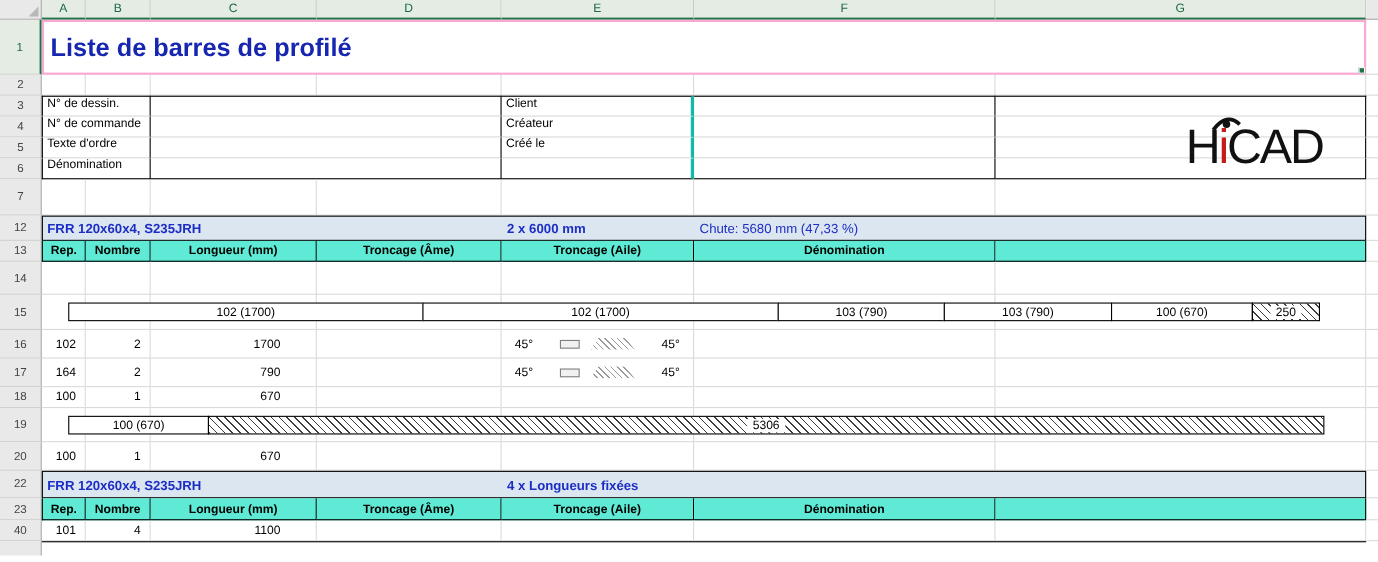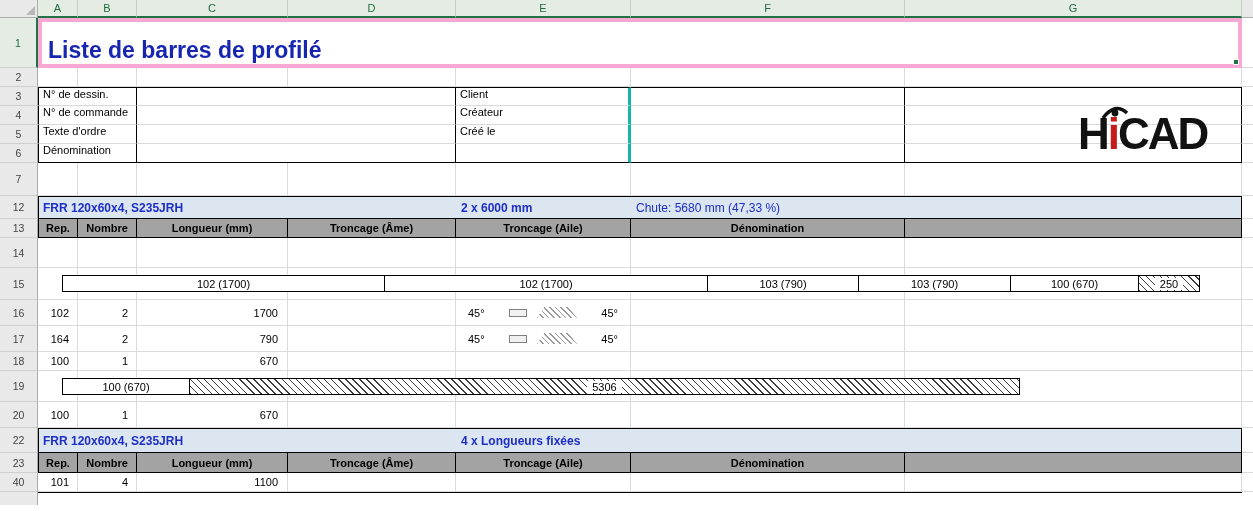--- a/index.html
+++ b/index.html
@@ -16,50 +16,50 @@
   
   .row{display:flex;position:relative}
   .rh{flex:0 0 38px;background:#e9e9e9;border-right:1px solid #ababab;border-bottom:1px solid #cfcfcf;
       display:flex;align-items:center;justify-content:center;color:#444;font-size:10.5px}
   .rh.sel{background:#e4ece4;color:#1d6b3f;border-right:2px solid #217346}
   .cell{border-right:1px solid #dadada;border-bottom:1px solid #dadada;overflow:hidden}
   .fill{flex:1;border-bottom:1px solid #dadada}
   .w-a{flex:0 0 40px}.w-b{flex:0 0 59px}.w-c{flex:0 0 151px}.w-d{flex:0 0 168px}
   .w-e{flex:0 0 175px}.w-f{flex:0 0 274px}.w-g{flex:0 0 337px}
   
-  .title-merged{flex:0 0 1204px;position:relative;background:#fff;border:4px solid #f9a8d4;
-                display:flex;align-items:flex-end;padding-left:6px}
+  .title-merged{flex:0 0 1204px;position:relative;background:#fff;border:2px solid #f9a8d4;
+                display:flex;align-items:center;padding-left:6px}
   .title-text{font-size:23px;font-weight:bold;color:#1726b0;white-space:nowrap}
   .handle{position:absolute;right:-1px;bottom:-1px;width:6px;height:6px;background:#217346;border:1px solid #fff}
   
   .ic{display:flex;align-items:flex-start;border-bottom:1px solid #dadada;overflow:hidden}
   .c1{flex:0 0 99px;border-left:1px solid #000;border-right:1px solid #000;padding-left:4px}
   .c2{flex:0 0 319px;border-right:1px solid #000}
   .c3{flex:0 0 175px;border-right:3px solid #14b8a6;padding-left:4px}
   .c4{flex:0 0 274px;border-right:1px solid #000}
   .c5{flex:0 0 337px;border-right:1px solid #000}
   .info-first .ic{border-top:1px solid #000}
   .info-last .ic{border-bottom:1px solid #000}
   
   .logo{position:absolute;left:1078px;top:94px;width:142px;height:62px;display:flex;align-items:flex-end;z-index:3;cursor:default}
-  .logo-word{font-size:44px;font-weight:bold;letter-spacing:-2px;line-height:1;color:#111;white-space:nowrap}
+  .logo-word{font-size:44px;font-weight:normal;letter-spacing:-2px;line-height:1;color:#111;white-space:nowrap}
   .logo-i{color:#c61b1b;position:relative;display:inline-block}
   .logo-eye{position:absolute;top:-9px;left:-7px}
   
   .band{flex:0 0 1204px;position:relative;background:#dce6f1;border:1px solid #000;display:flex;align-items:center}
   .band .name{position:absolute;left:4px;font-weight:bold;font-size:12px;color:#1c2ec4;white-space:nowrap}
   .band .stock{position:absolute;left:422px;font-weight:bold;font-size:12px;color:#1c2ec4;white-space:nowrap}
   .band .chute{position:absolute;left:597px;font-size:12px;color:#1c2ec4;white-space:nowrap}
   
-  .hc{background:#a3a3a3;border-right:1px solid #000;border-bottom:1px solid #000;
+  .hc{background:#5eead4;border-right:1px solid #000;border-bottom:1px solid #000;
       font-weight:bold;display:flex;align-items:center;justify-content:center;overflow:hidden}
   .hc.firstb{border-left:1px solid #000}
   
   .num{display:flex;align-items:center;justify-content:flex-end;padding-right:8px}
-  .num-c{display:flex;align-items:center;justify-content:flex-end;padding-right:9px}
+  .num-c{display:flex;align-items:center;justify-content:flex-end;padding-right:32px}
   .aile{display:flex;align-items:center;justify-content:space-between;padding:0 12px}
   .icons{display:flex;align-items:center;gap:10px}
   .plate{width:18px;height:8px;border:1px solid #808080;background:#f1f1f1}
   .trap{width:40px;height:11px;background:repeating-linear-gradient(45deg,#9a9a9a 0 1px,transparent 1px 4px);
         clip-path:polygon(18% 0,78% 0,100% 100%,0 100%)}
   
   .bar{position:absolute;left:62px;top:7px;height:17px;display:flex;z-index:2}
   .seg{border:1px solid #000;background:#fff;display:flex;align-items:center;justify-content:center;white-space:nowrap}
   .seg+.seg{margin-left:-1px}
   .seg.hatch{background:repeating-linear-gradient(45deg,#3c3c3c 0 1px,#fff 1px 5px)}
@@ -288,21 +288,21 @@
     <div class="cell w-a"></div>
       <div class="cell w-b"></div>
     <div class="cell w-c"></div>
       <div class="cell w-d"></div>
     <div class="cell w-e"></div>
       <div class="cell w-f"></div>
     <div class="cell w-g"></div>
       <div class="fill"></div>
     <div class="bar">
       <div class="seg" style="width:128px">100 (670)</div>
-      <div class="seg hatch" style="width:831px">
+      <div class="seg hatch" style="width:1015px">
           <span class="lblchip">5306</span>
         </div>
     </div>
   </div>
 
   <div class="row" style="height:26px">
     <div class="rh">20</div>
     <div class="cell num w-a">100</div>
     <div class="cell num w-b">1</div>
     <div class="cell num-c w-c">670</div>

